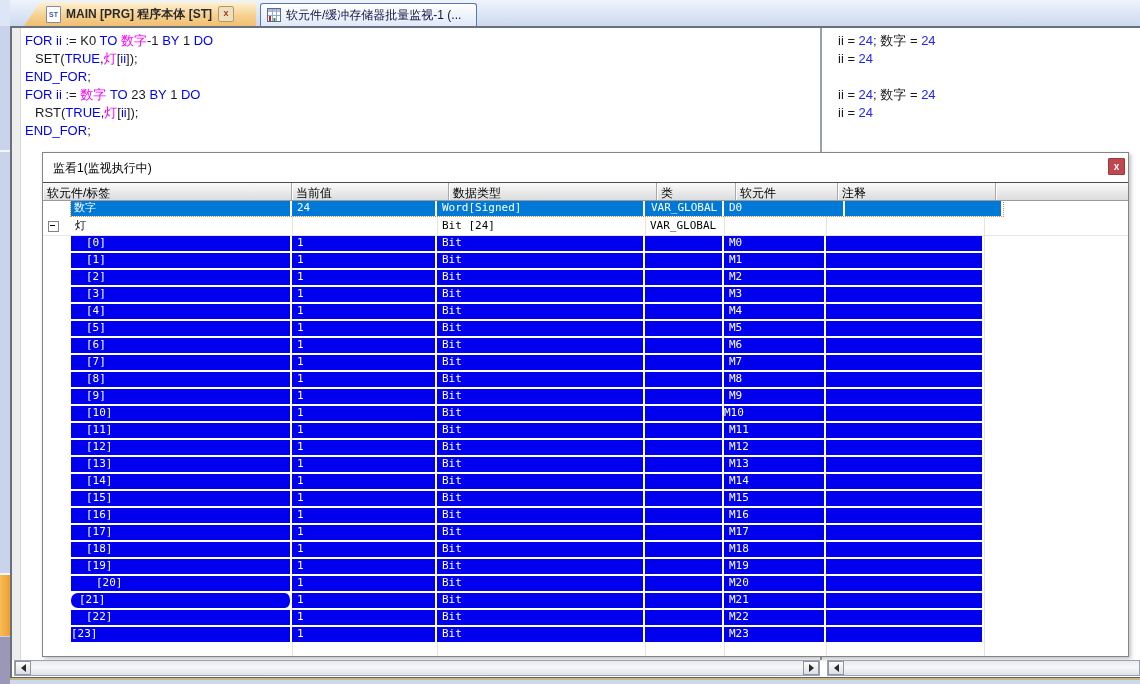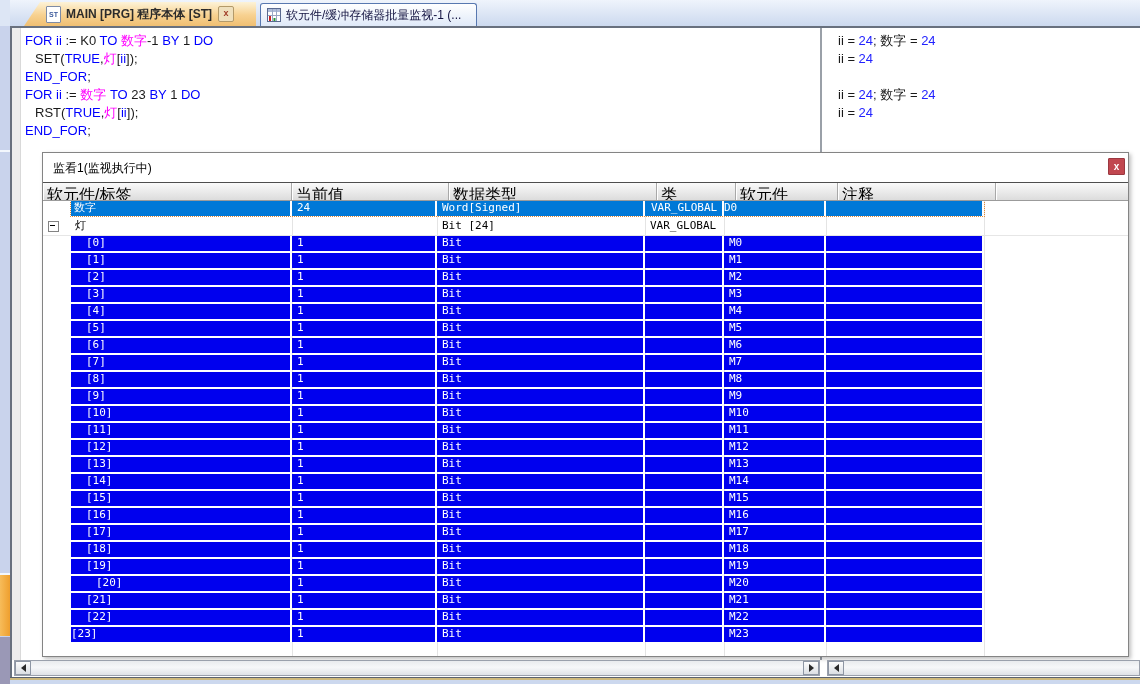--- a/index.html
+++ b/index.html
@@ -49,21 +49,21 @@
 
   
   .watch{left:42px;top:152px;width:1087px;height:505px;box-sizing:border-box;background:#fff;
          border:1px solid #848484;box-shadow:2px 2px 4px rgba(0,0,0,0.25);}
   .watch-title{left:10px;top:7px;font-size:12px;color:#000;}
   .watch-close{left:auto;right:3px;top:5px;width:17px;height:17px;box-sizing:border-box;
                background:#c1474f;border:1px solid #9b3840;color:#fff;font-size:10px;
                font-weight:bold;text-align:center;line-height:15px;border-radius:1px;}
   .thead{left:0;top:29px;width:1085px;height:19px;box-sizing:border-box;display:flex;
          border-top:1px solid #4e4e4e;border-bottom:1px solid #9b9b9b;
-         background:linear-gradient(#fafafa,#dcdcdc);font-size:16px;color:#000;}
+         background:linear-gradient(#fafafa,#dcdcdc);font-size:12px;color:#000;}
   .th{box-sizing:border-box;border-right:1px solid #a8a8a8;box-shadow:inset 1px 0 0 #fff;
       padding:2px 0 0 4px;white-space:nowrap;overflow:hidden;}
   .th-fill{flex:1;border-right:none;}
   .tbody{left:0;top:48px;width:1085px;height:455px;overflow:hidden;}
   .col-sep{position:absolute;top:0;width:1px;height:455px;background:#e4e4e4;}
   .row{position:relative;display:flex;height:17px;
        font-family:"DejaVu Sans Mono","Liberation Mono",monospace;font-size:11px;}
   .sp{width:28px;flex:0 0 auto;}
   .hlwrap{display:flex;height:15px;}
   .row.sel .hlwrap{outline:1px dotted #e28b3a;}
@@ -148,21 +148,21 @@
         <div class="col-sep" style="left: 681px;"></div>
         <div class="col-sep" style="left: 783px;"></div>
         <div class="col-sep" style="left: 941px;"></div>
         <div class="row sel">
           <div class="sp"></div>
           <div class="hlwrap">
             <div class="cell" style="width: 221px; padding-left: 3px;">数字</div>
             <div class="cell" style="width: 145px; padding-left: 5px;">24</div>
             <div class="cell" style="width: 208px; padding-left: 5px;">Word[Signed]</div>
             <div class="cell" style="width: 79px; padding-left: 6px;">VAR_GLOBAL</div>
-            <div class="cell" style="width: 102px; ">D0</div>
+            <div class="cell" style="width: 121px; padding-left: 5px;">D0</div>
             <div class="cell" style="width: 158px; padding-left: 5px;"></div>
           </div>
         </div>
         <div class="row plain">
           <div class="expand-box"></div>
           <div class="cell" style="width: 249px; padding-left: 32px;">灯</div>
           <div class="cell" style="width: 145px; padding-left: 5px;"></div>
           <div class="cell" style="width: 208px; padding-left: 5px;">Bit [24]</div>
           <div class="cell" style="width: 79px; padding-left: 5px;">VAR_GLOBAL</div>
           <div class="cell" style="width: 102px; padding-left: 5px;"></div>
@@ -278,21 +278,21 @@
             <div class="cell" style="width: 158px; padding-left: 5px;"></div>
           </div>
         </div>
         <div class="row on">
           <div class="sp"></div>
           <div class="hlwrap">
             <div class="cell" style="width: 221px; padding-left: 15px;">[10]</div>
             <div class="cell" style="width: 145px; padding-left: 5px;">1</div>
             <div class="cell" style="width: 208px; padding-left: 5px;">Bit</div>
             <div class="cell" style="width: 79px; padding-left: 6px;"></div>
-            <div class="cell" style="width: 102px; padding-left: 5px;">M10</div>
+            <div class="cell" style="width: 102px; ">M10</div>
             <div class="cell" style="width: 158px; padding-left: 5px;"></div>
           </div>
         </div>
         <div class="row on">
           <div class="sp"></div>
           <div class="hlwrap">
             <div class="cell" style="width: 221px; padding-left: 15px;">[11]</div>
             <div class="cell" style="width: 145px; padding-left: 5px;">1</div>
             <div class="cell" style="width: 208px; padding-left: 5px;">Bit</div>
             <div class="cell" style="width: 79px; padding-left: 6px;"></div>
@@ -395,21 +395,21 @@
             <div class="cell" style="width: 145px; padding-left: 5px;">1</div>
             <div class="cell" style="width: 208px; padding-left: 5px;">Bit</div>
             <div class="cell" style="width: 79px; padding-left: 6px;"></div>
             <div class="cell" style="width: 102px; padding-left: 5px;">M20</div>
             <div class="cell" style="width: 158px; padding-left: 5px;"></div>
           </div>
         </div>
         <div class="row on">
           <div class="sp"></div>
           <div class="hlwrap">
-            <div class="cell" style="width: 221px; padding-left: 15px;">[21]</div>
+            <div class="cell" style="width: 221px; padding-left: 8px; border-radius: 7px;">[21]</div>
             <div class="cell" style="width: 145px; padding-left: 5px;">1</div>
             <div class="cell" style="width: 208px; padding-left: 5px;">Bit</div>
             <div class="cell" style="width: 79px; padding-left: 6px;"></div>
             <div class="cell" style="width: 102px; padding-left: 5px;">M21</div>
             <div class="cell" style="width: 158px; padding-left: 5px;"></div>
           </div>
         </div>
         <div class="row on">
           <div class="sp"></div>
           <div class="hlwrap">

